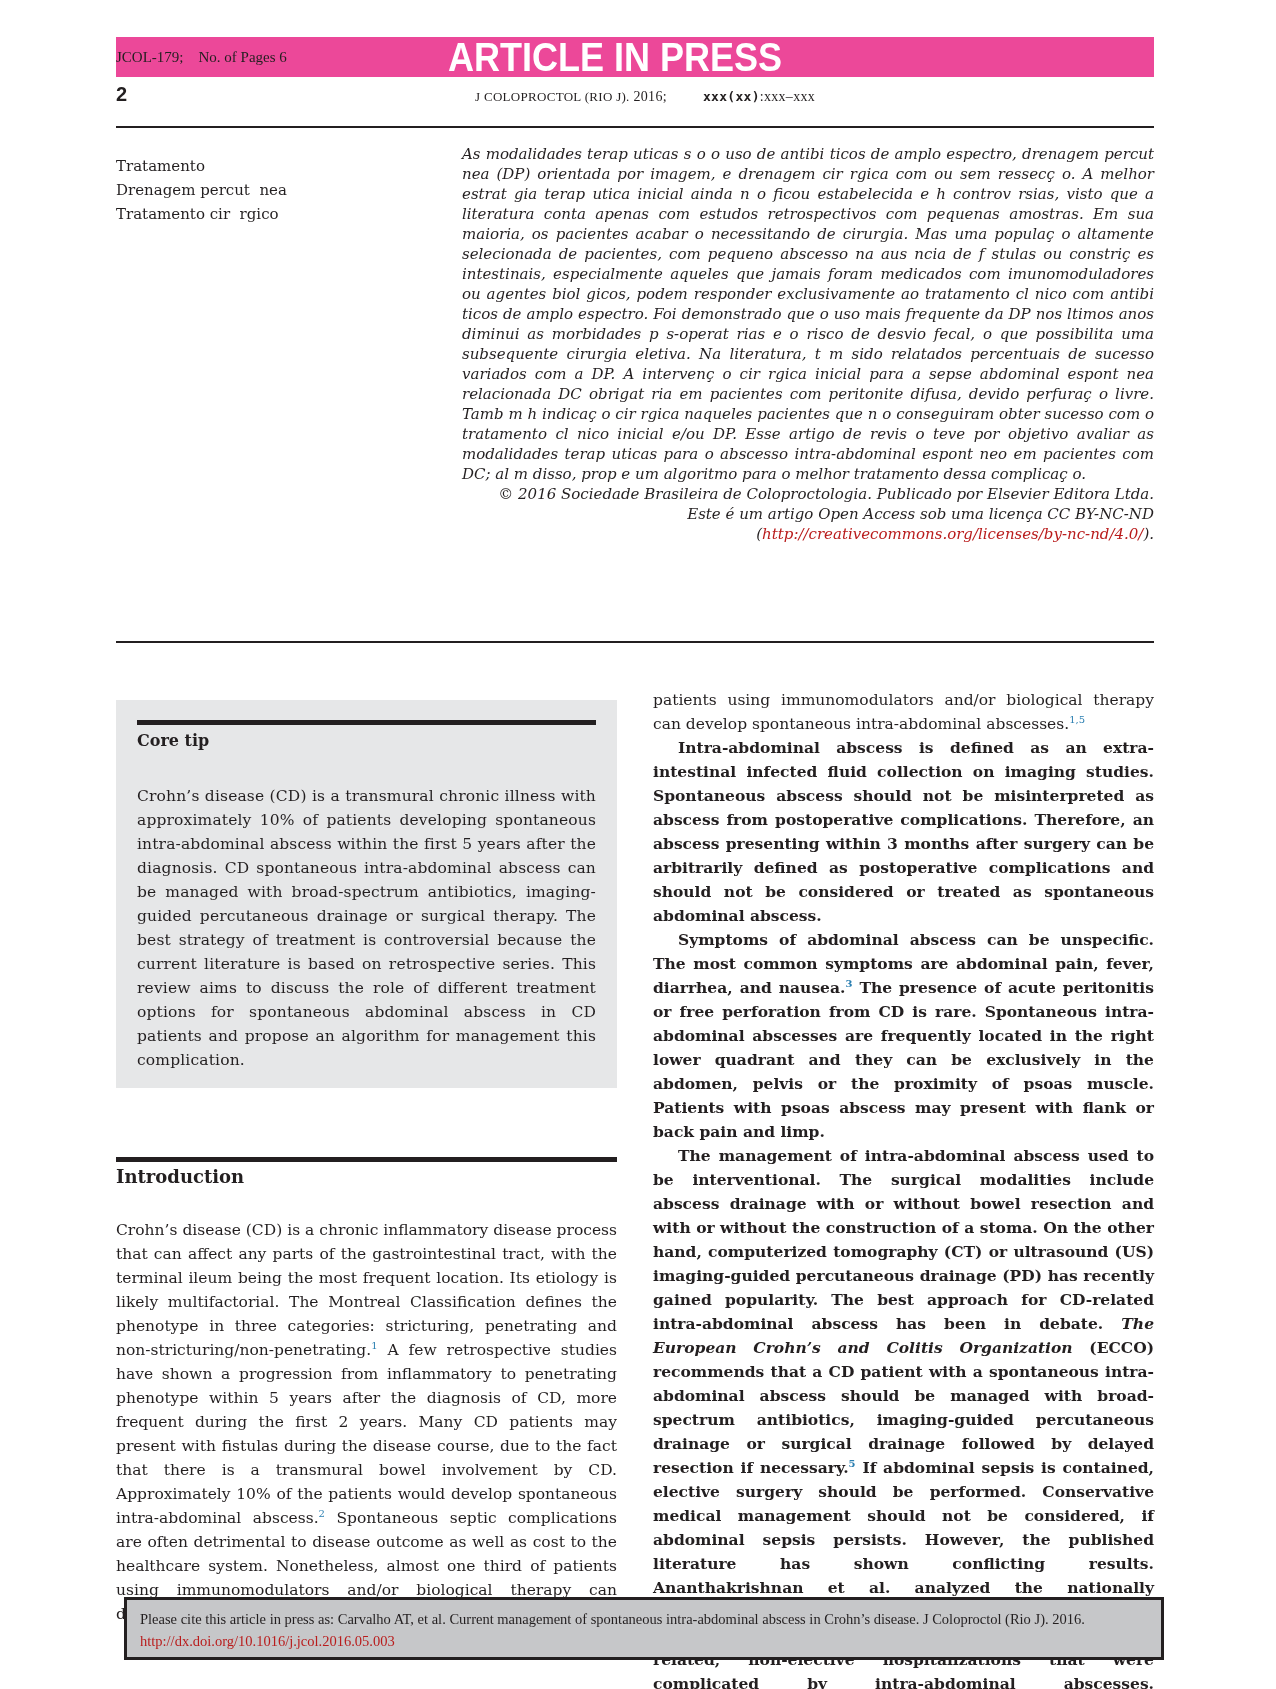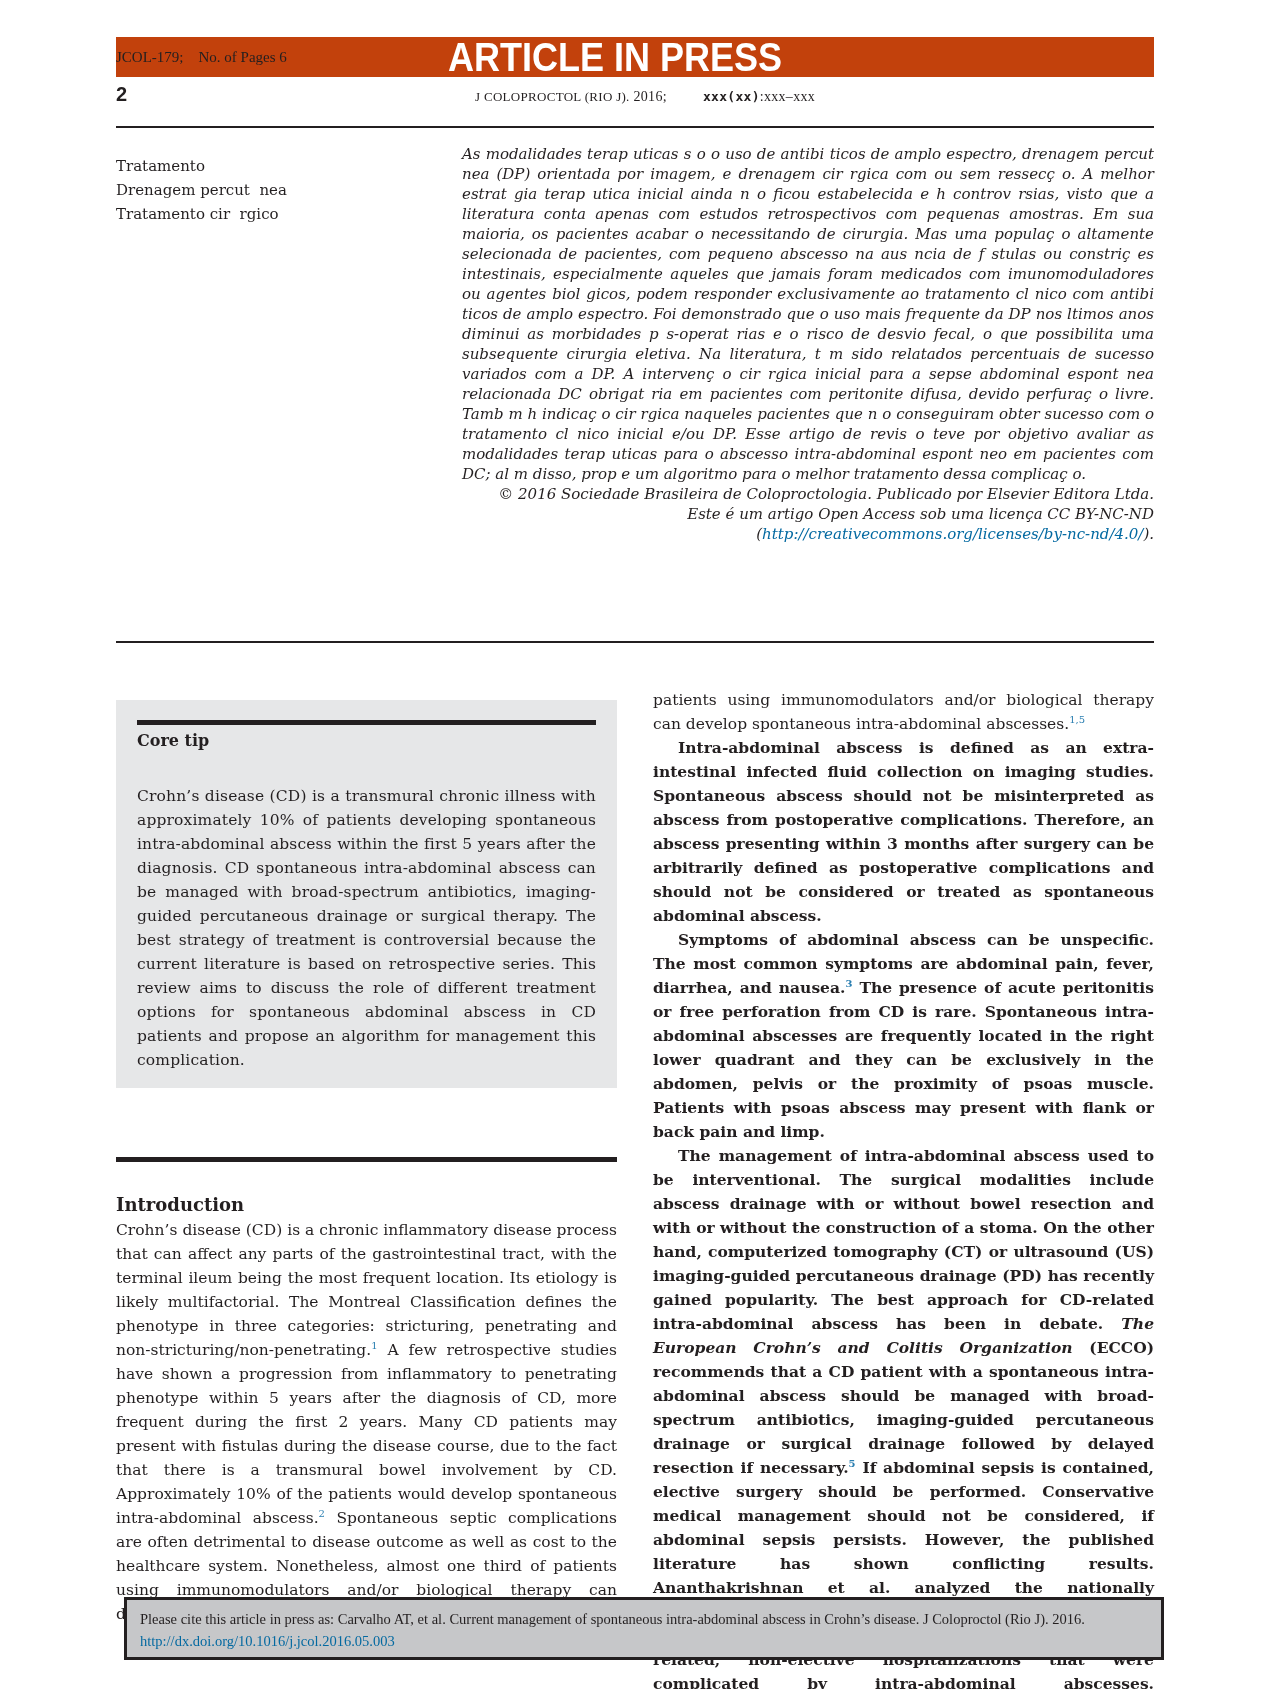--- a/index.html
+++ b/index.html
@@ -1,52 +1,52 @@
 <!DOCTYPE html>
 <html><head>
 <meta charset="utf-8">
 <style>
   html, body { margin: 0; padding: 0; background: #ffffff; }
   body { width: 1276px; height: 1689px; position: relative; overflow: hidden;
          font-family: "DejaVu Serif", "Liberation Serif", serif; color: #231f20; }
   .abs { position: absolute; }
 
   
-  .press-bar { left: 116px; top: 37px; width: 1038px; height: 40px; background: #c2410c; }
+  .press-bar { left: 116px; top: 37px; width: 1038px; height: 40px; background: #ec4899; }
   .press-bar .jid { position: absolute; left: 0; top: 12px; font-family: "Liberation Serif", serif;
                     font-size: 15px; color: #231f20; white-space: pre; }
   .press-bar .aip { position: absolute; left: 332px; top: -2px; font-family: "Liberation Sans", sans-serif;
                     font-weight: bold; font-size: 40px; color: #ffffff; letter-spacing: 0px;
                     transform: scaleX(0.9); transform-origin: left top; }
   .page-num { left: 116px; top: 83px; font-family: "Liberation Sans", sans-serif; font-weight: bold; font-size: 20px; }
   .journal-line { left: 475px; top: 89px; font-family: "Liberation Serif", serif; font-size: 14px; letter-spacing: 0.3px; }
   .journal-line .sc { font-variant: small-caps; font-size: 13px; }
   .journal-line b { font-family: "DejaVu Sans Mono", monospace; font-size: 13px; margin-left: 36px; }
   .rule-top { left: 116px; top: 126px; width: 1038px; height: 1.5px; background: #231f20; }
 
   
   .keywords { left: 116px; top: 154px; font-size: 15px; line-height: 24px; }
   .keywords div { white-space: pre; }
   .resumo { left: 462px; top: 144px; width: 692px; font-size: 15px; line-height: 20px; text-align: justify; font-style: italic; }
   .resumo p { margin: 0; }
   .resumo .copy { text-align: right; margin-top: 0; }
-  .link { color: #0369a1; }
+  .link { color: #b91c1c; }
   .rule-abs { left: 116px; top: 641px; width: 1038px; height: 1.5px; background: #231f20; }
 
   
   .core-tip { left: 116px; top: 700px; width: 501px; height: 388px; background: #e6e7e8; }
   .core-tip .bar { position: absolute; left: 21px; top: 20px; width: 459px; height: 5px; background: #231f20; }
   .core-tip h3 { position: absolute; left: 21px; top: 31px; margin: 0; font-family: "DejaVu Serif", serif;
                  font-weight: bold; font-size: 16px; }
   .core-tip p { position: absolute; left: 21px; top: 84px; width: 459px; margin: 0; font-size: 15.5px;
                 line-height: 24px; text-align: justify; letter-spacing: 0.15px; }
 
   
   .intro-bar { left: 116px; top: 1157px; width: 501px; height: 5px; background: #231f20; }
-  .intro-h { left: 116px; top: 1166px; font-weight: bold; font-size: 18px; margin-top: 28px; }
+  .intro-h { left: 116px; top: 1166px; font-weight: bold; font-size: 18px; }
   .col { font-size: 15.5px; line-height: 24px; text-align: justify; }
   .col p { margin: 0; }
   .col p.ind { text-indent: 25px; font-weight: bold; }
   .col-left { left: 116px; top: 1218px; width: 501px; }
   .col-right { left: 653px; top: 688px; width: 501px; }
   sup { color: #2b7fb1; font-size: 10px; line-height: 0; vertical-align: 6px; }
   em { font-style: italic; }
 
   
   .cite-box { left: 124px; top: 1597px; width: 1040px; height: 63px; background: #c6c7c9;

